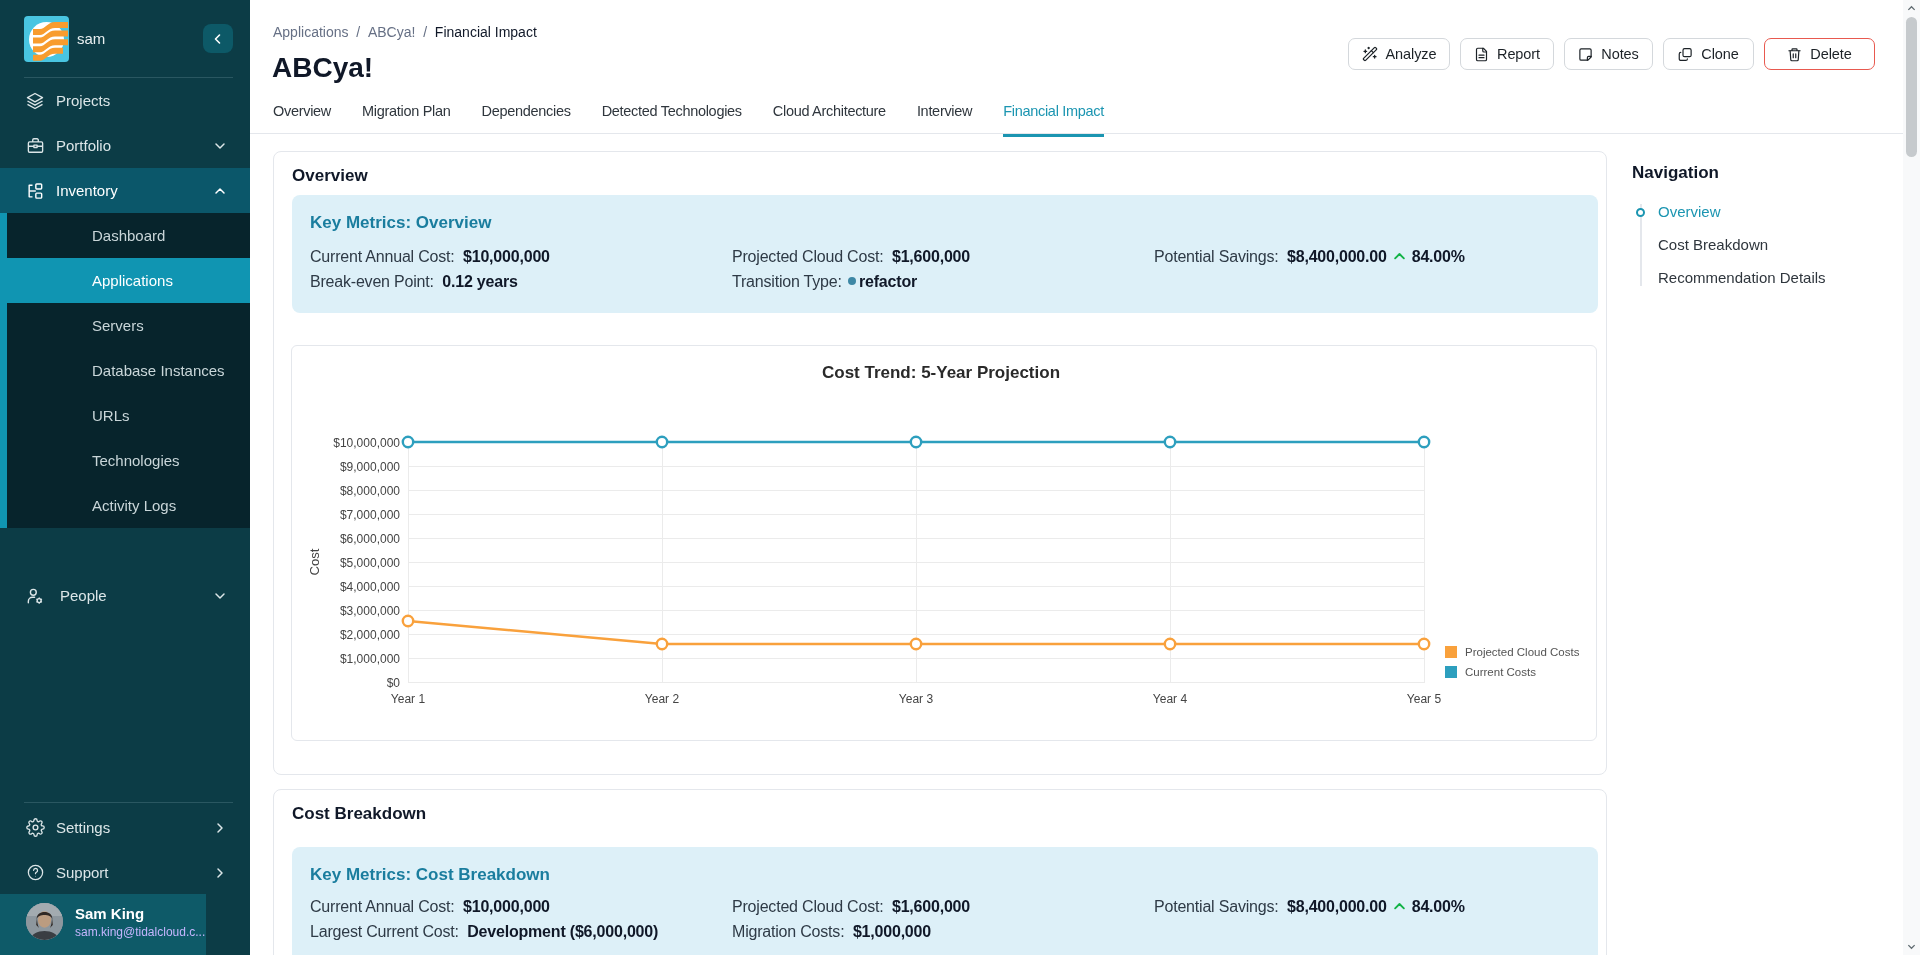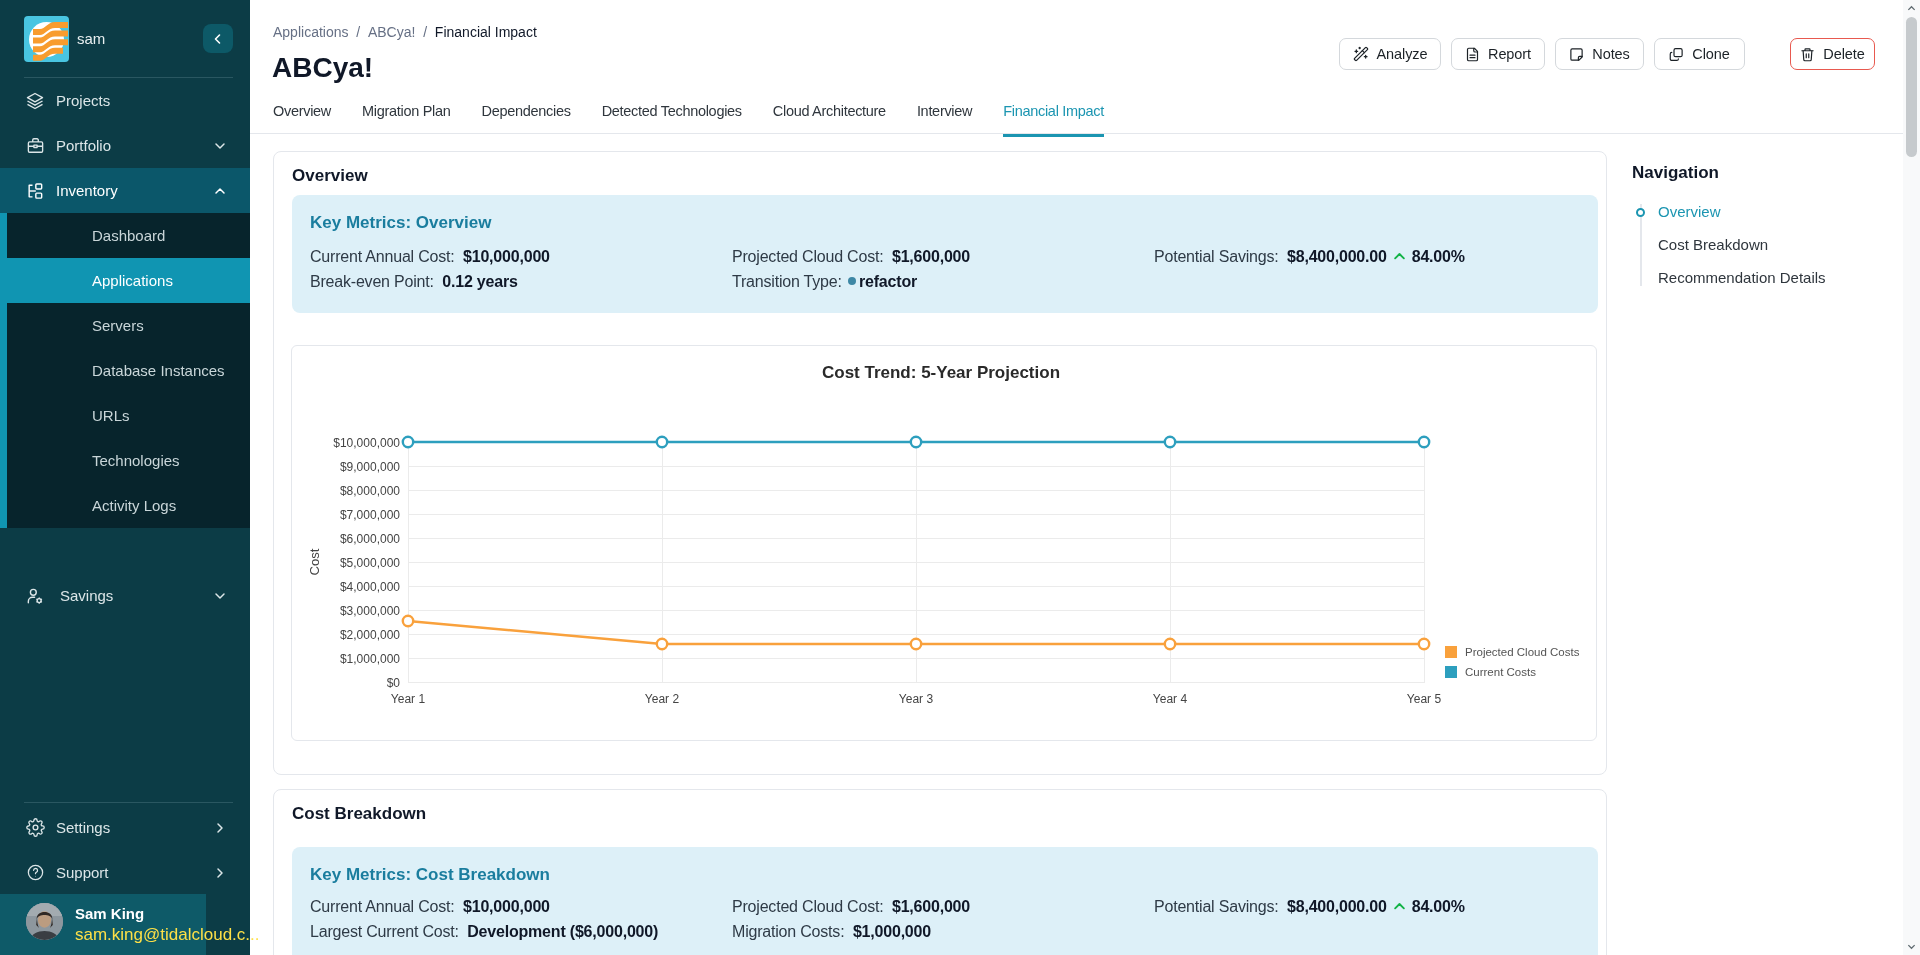--- a/index.html
+++ b/index.html
@@ -21,21 +21,21 @@
 #row-inventory { background:#0b576a; }
 #submenu { position:absolute; left:0; top:213px; width:250px; height:315px; background:#07242c; }
 #submenu .strip { position:absolute; left:0; top:0; width:7px; height:315px; background:#1095b2; }
 .sub-row { position:absolute; left:0; width:250px; height:45px; display:flex; align-items:center; font-size:15px; color:#c9d6d9; }
 .sub-row .lbl { position:absolute; left:56px;margin-left:36px; }
 #sub-applications { background:#1095b2; color:#fff; }
 #sb-div2 { position:absolute; left:24px; top:802px; width:209px; height:1px; background:#2a5761; }
 #sb-user { position:absolute; left:0; top:894px; width:206px; height:61px; background:#0e5a68; }
 #sb-avatar { position:absolute; left:26px; top:9px; width:37px; height:37px; border-radius:50%; overflow:hidden; background:#8e9aa4; }
 #sb-user .nm { position:absolute; left:75px; top:11px; font-size:15px; font-weight:bold; color:#fff; }
-#sb-user .em { position:absolute; left:75px; top:31px; font-size:17px; color:#fde047; }
+#sb-user .em { position:absolute; left:75px; top:31px; font-size:12px; color:#c4b5fd; }
 
 
 #scrollbar { position:absolute; right:0; top:0; width:17px; height:955px; background:#f8f9fa; }
 #scrollbar .thumb { position:absolute; left:3px; top:17px; width:11px; height:140px; border-radius:6px; background:#c6cacd; }
 #scrollbar .arr { position:absolute; left:0; width:17px; height:17px; display:flex; align-items:center; justify-content:center; color:#606a70; }
 
 
 #bc { position:absolute; left:273px; top:24px; font-size:14px; color:#667085; }
 #bc b { color:#101828; font-weight:normal; }
 #title { position:absolute; left:272px; top:52px; font-size:28px; font-weight:bold; color:#101828; }
@@ -166,21 +166,21 @@
 
     <div class="sb-row" style="top:573px;">
       <span class="ic">
           <svg width="20" height="20" viewBox="0 0 24 24" fill="none" stroke="#dce6e8" stroke-width="1.7" stroke-linecap="round" stroke-linejoin="round">
             <circle cx="10" cy="7.5" r="3.5"></circle>
             <path d="M4 20 v-1.5 a5 5 0 0 1 5-5 h2.5"></path>
             <circle cx="17" cy="17.5" r="2.4"></circle>
             <path d="M17 14.2 v1 M17 19.8 v1 M14.1 15.8 l0.9 0.5 M19 18.7 l0.9 0.5 M19.9 15.8 l-0.9 0.5 M15 18.7 l-0.9 0.5" stroke-width="1.4"></path>
           </svg>
         </span>
-      <span class="lbl" style="left:60px;">Savings</span>
+      <span class="lbl" style="left:60px;">People</span>
       <span class="chev">
           <svg width="12" height="12" viewBox="0 0 12 12" fill="none" stroke="#dce6e8" stroke-width="1.5" stroke-linecap="round" stroke-linejoin="round">
             <polyline points="2,4 6,8 10,4"></polyline>
           </svg>
         </span>
     </div>
 
     <div id="sb-div2"></div>
     <div class="sb-row" style="top:805px;">
       <span class="ic">
@@ -240,21 +240,21 @@
           <path d="M16 13H8 M16 17H8"></path>
         </svg> Report</div>
     <div class="btn" style="width:89px;"><svg width="15" height="15" viewBox="0 0 24 24" fill="none" stroke="#1c2227" stroke-width="1.9" stroke-linecap="round" stroke-linejoin="round">
           <path d="M16 3H5a2 2 0 0 0-2 2v14a2 2 0 0 0 2 2h11l5-5V5a2 2 0 0 0-2-2Z"></path>
           <path d="M15 21v-4a2 2 0 0 1 2-2h4"></path>
         </svg> Notes</div>
     <div class="btn" style="width:91px;"><svg width="15" height="15" viewBox="0 0 24 24" fill="none" stroke="#1c2227" stroke-width="1.9" stroke-linecap="round" stroke-linejoin="round">
           <rect x="8" y="2.5" width="13" height="13" rx="2.5"></rect>
           <path d="M4.5 8.5 a2.5 2.5 0 0 0-2.5 2.5 v8 a2.5 2.5 0 0 0 2.5 2.5 h8 a2.5 2.5 0 0 0 2.5-2.5"></path>
         </svg> Clone</div>
-    <div class="btn danger" style="width:85px;margin-left:35px;"><svg width="15" height="15" viewBox="0 0 24 24" fill="none" stroke="#1c2227" stroke-width="1.9" stroke-linecap="round" stroke-linejoin="round">
+    <div class="btn danger" style="width:111px;"><svg width="15" height="15" viewBox="0 0 24 24" fill="none" stroke="#1c2227" stroke-width="1.9" stroke-linecap="round" stroke-linejoin="round">
           <path d="M3 6 h18 M8 6 V4 a1 1 0 0 1 1-1 h6 a1 1 0 0 1 1 1 v2"></path>
           <path d="M5 6 l1 14 a2 2 0 0 0 2 2 h8 a2 2 0 0 0 2-2 l1-14"></path>
           <path d="M10 11 v6 M14 11 v6"></path>
         </svg> Delete</div>
   </div>
   <div id="tabs">
     <div class="tab">Overview</div>
     <div class="tab">Migration Plan</div>
     <div class="tab">Dependencies</div>
     <div class="tab">Detected Technologies</div>

